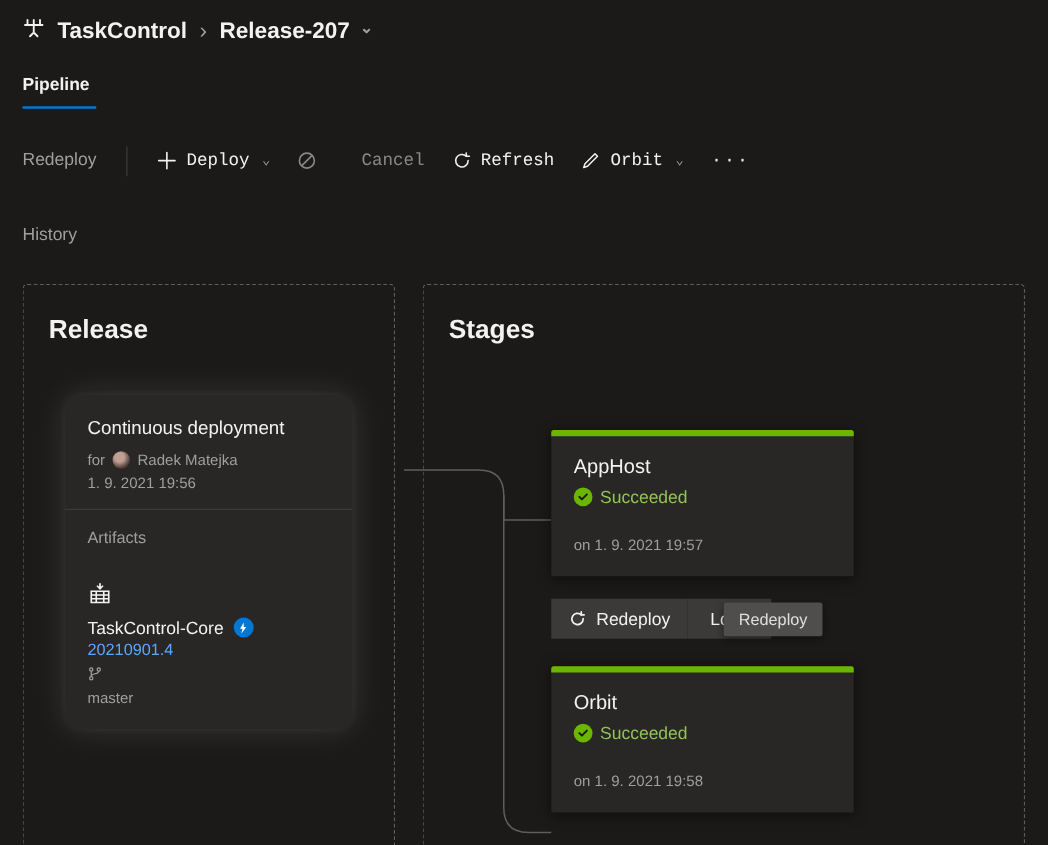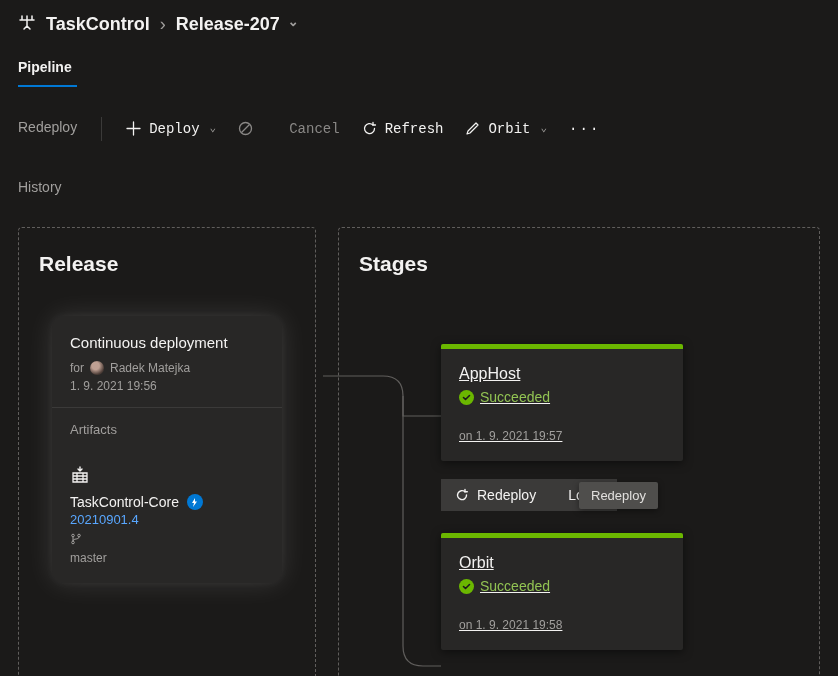--- a/index.html
+++ b/index.html
@@ -174,21 +174,21 @@
     border-radius: 2px;
     box-shadow: 0 2px 10px rgba(0,0,0,0.5);
     margin-bottom: 18px;
     position: relative;
   }
   .stage-bar {
     height: 5px;
     background: var(--green-bar);
     border-top-left-radius:2px; border-top-right-radius:2px;
   }
-  .stage-body { padding: 16px 18px 18px 18px; text-decoration: underline; }
+  .stage-body { padding: 16px 18px 18px 18px; }
   .stage-name { font-size:16px; margin-bottom:6px; }
   .stage-status {
     display:flex; align-items:center; gap:6px;
     color: var(--success-text); font-size:14px;
     margin-bottom: 24px;
   }
   .check-circle {
     width:15px; height:15px; border-radius:50%;
     background: var(--success);
     display:inline-flex; align-items:center; justify-content:center;

